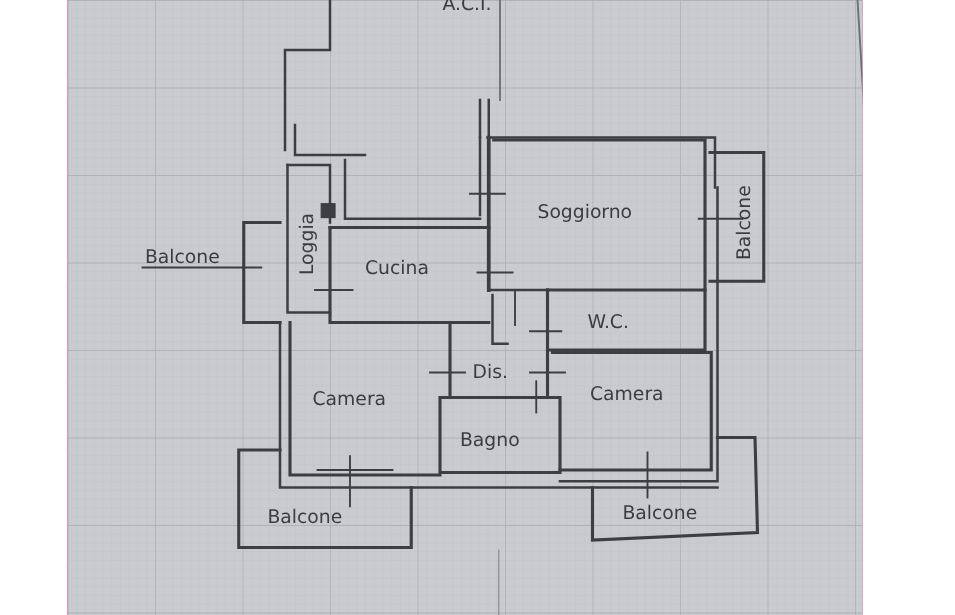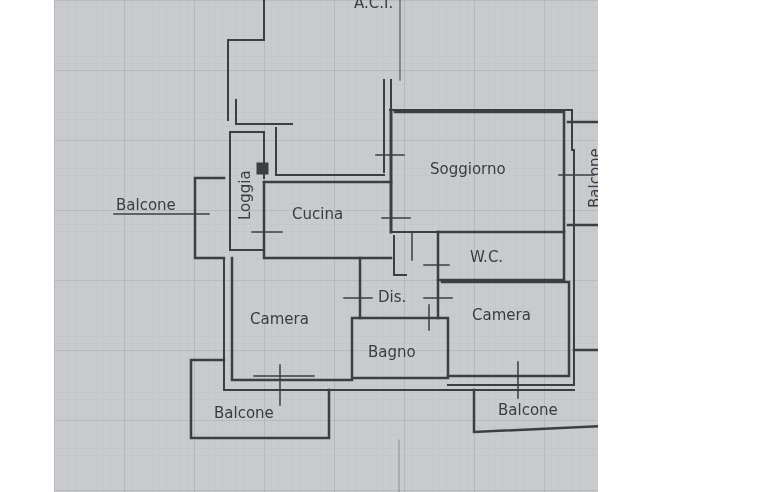--- a/index.html
+++ b/index.html
@@ -1,17 +1,17 @@
 <!DOCTYPE html>
 <html><head>
 <meta charset="utf-8">
 <style>
   html, body { margin:0; padding:0; }
   body { width:764px; height:492px; background:#ffffff; position:relative; overflow:hidden; }
-  #photo { position:absolute; left:54px; top:0; width:544px; height:492px; background:#be185d; overflow:hidden; }
+  #photo { position:absolute; left:54px; top:0; width:636px; height:492px; background:#be185d; overflow:hidden; }
   #photo svg { position:absolute; left:0; top:0; }
   .lbl { font-family:"DejaVu Sans", sans-serif; font-size:15px; fill:#3a3c40; }
 </style>
 </head>
 <body>
 
 <div id="photo">
 <svg width="656" height="492" viewBox="0 0 656 492" xmlns="http://www.w3.org/2000/svg">
   <defs>
     <pattern id="fine" width="7" height="7" patternUnits="userSpaceOnUse">

